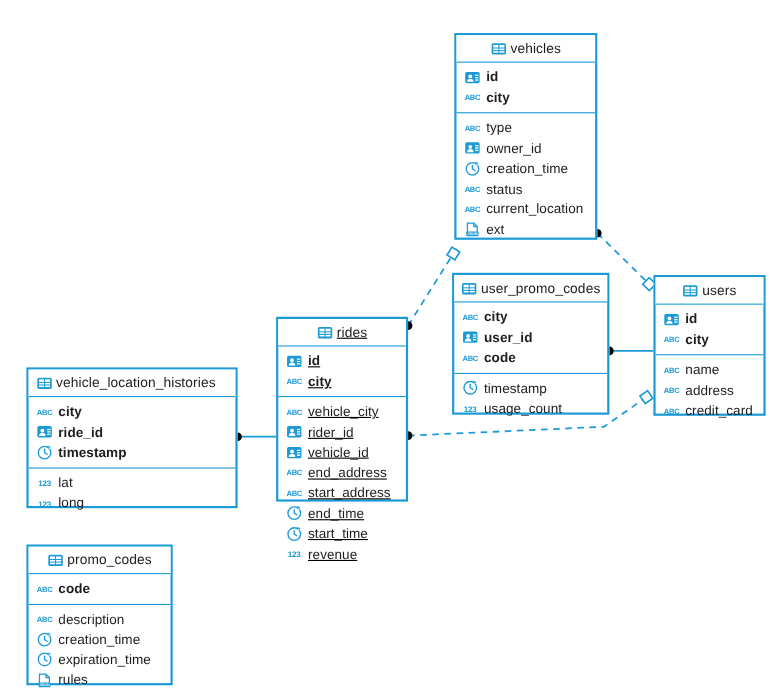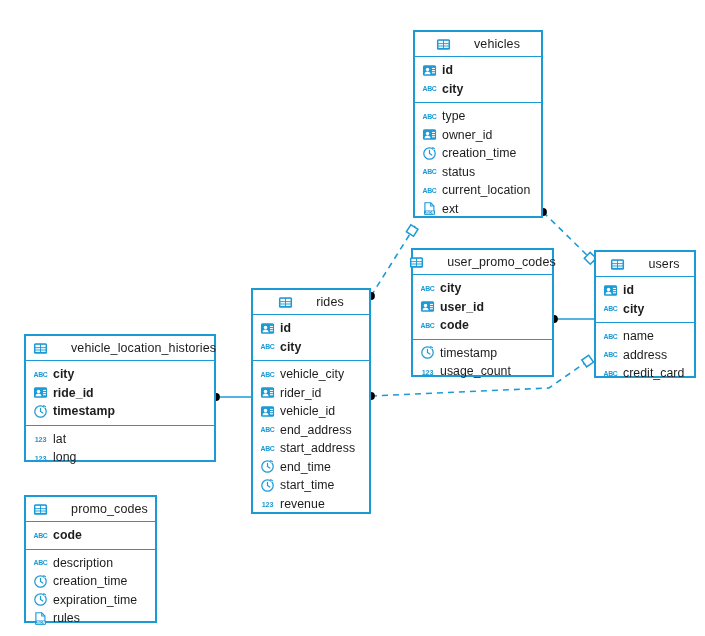--- a/index.html
+++ b/index.html
@@ -36,21 +36,21 @@
     border: 2px solid #1b9ad6;
     z-index: 2;
   }
   .tbl-header {
     box-sizing: border-box;
     height: 25px;
     border-bottom: 1px solid #1b9ad6;
     display: flex;
     align-items: center;
     justify-content: center;
-    gap: 23px;
+    gap: 3px;
     padding: 0 6px;
     background: #ffffff;
   }
   .tbl-header.left {
     justify-content: flex-start;
     padding-left: 7px;
   }
   .tbl-header .tbl-title {
     font-size: 12.5px;
     color: #1d1d1d;
@@ -302,21 +302,21 @@
             <span class="field-name">address</span>
           </div>
           <div class="field-row">
             <svg class="ficon" viewBox="0 0 16 16">
               <text x="8" y="10.8" font-family="Liberation Sans, sans-serif" font-size="7.4" font-weight="bold" fill="#1b9ad6" text-anchor="middle" letter-spacing="-0.3">ABC</text>
             </svg>
             <span class="field-name">credit_card</span>
           </div>
         </div>
       </div>
-      <div class="table-node" style="left: 251px; top: 288px; width: 120px; height: 226px;">
+      <div class="table-node" style="left: 251px; top: 288px; width: 120px; height: 168px; text-decoration: underline;">
         <div class="tbl-header">
           <svg class="ficon" viewBox="0 0 16 16">
             <rect x="1" y="2.5" width="14" height="11" rx="1.6" fill="#1b9ad6"></rect>
             <rect x="2.6" y="4.1" width="4.9" height="2.5" fill="#fff"></rect>
             <rect x="8.5" y="4.1" width="4.9" height="2.5" fill="#fff"></rect>
             <rect x="2.6" y="7.6" width="4.9" height="1.5" fill="#fff"></rect>
             <rect x="8.5" y="7.6" width="4.9" height="1.5" fill="#fff"></rect>
             <rect x="2.6" y="10.1" width="4.9" height="1.5" fill="#fff"></rect>
             <rect x="8.5" y="10.1" width="4.9" height="1.5" fill="#fff"></rect>
           </svg>

